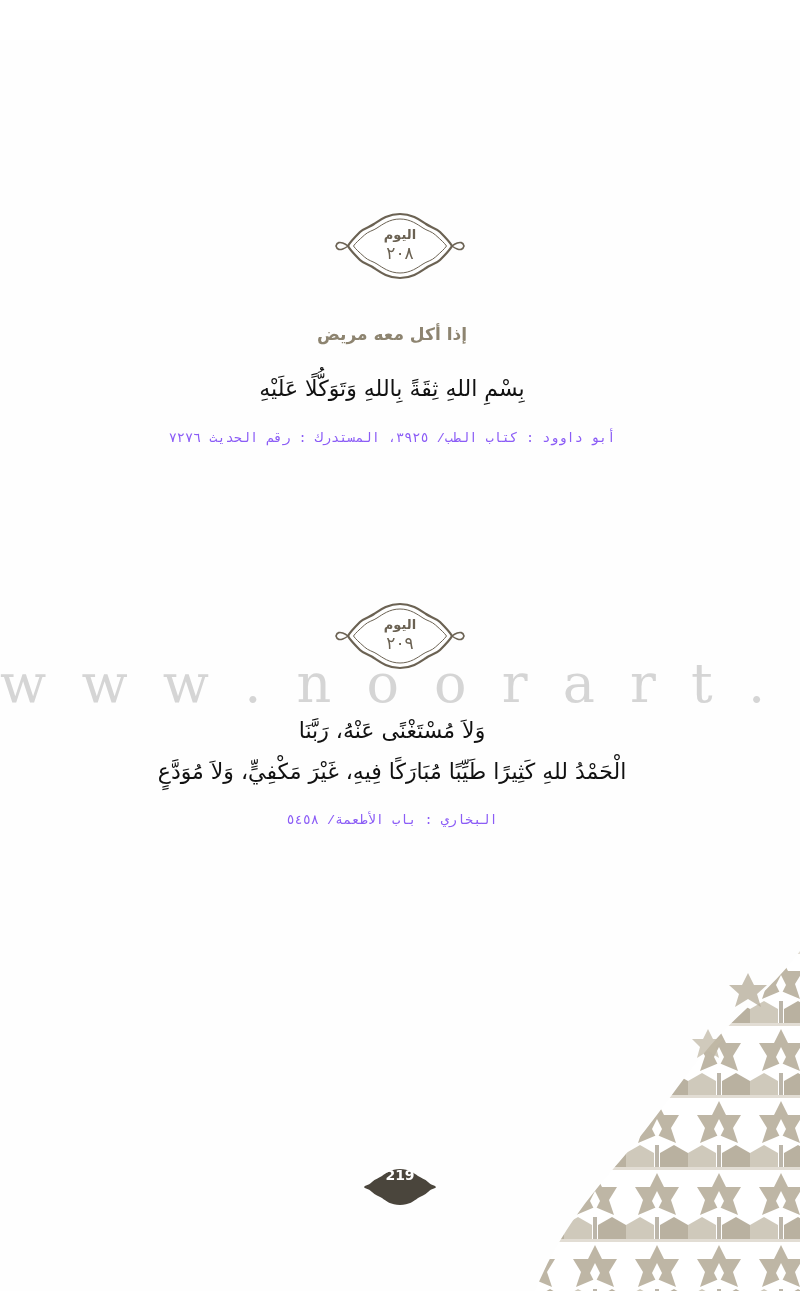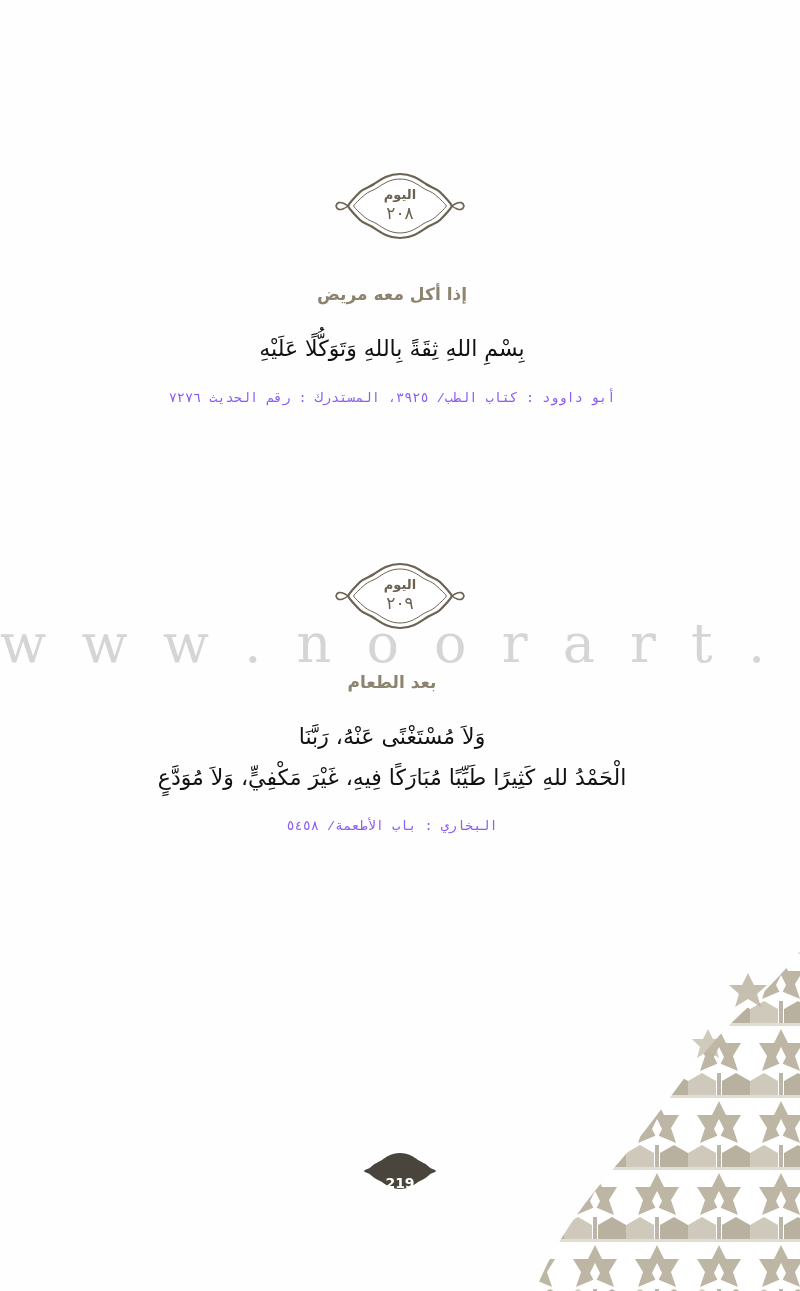--- a/index.html
+++ b/index.html
@@ -13,20 +13,21 @@
     position: relative;
     overflow: hidden;
     font-family: "DejaVu Sans", "Liberation Sans", sans-serif;
     color: #1a1a1a;
   }
 
   .page {
     position: absolute;
     inset: 0;
     background: #fefefe;
+    margin-top: 40px;
   }
 
   
   .corner-pattern {
     position: absolute;
     right: 0;
     bottom: 0;
     width: 360px;
     height: 340px;
     overflow: hidden;
@@ -117,25 +118,25 @@
     direction: ltr;
     pointer-events: none;
     user-select: none;
   }
 
   
   .page-number {
     position: absolute;
     left: 50%;
     transform: translateX(-50%);
-    bottom: 100px;
+    bottom: 84px;
     width: 76px;
     height: 40px;
     display: flex;
-    align-items: flex-end;
+    align-items: flex-start;
     justify-content: center;
   }
   .page-number .pn-svg { position: absolute; inset: 0; }
   .page-number .pn-text {
     position: relative;
     color: #ffffff;
     font-size: 14px;
     font-weight: bold;
     direction: ltr;
     font-family: "DejaVu Sans", "Liberation Sans", sans-serif;
@@ -220,21 +221,20 @@
                C34 23.5, 39.5 22.5, 43 20
                C48.5 16.5, 55.5 11, 66 11 Z" fill="none" stroke="#6b6253" stroke-width="1"></path>
     </svg>
     <div class="badge-text">
       <span class="badge-word">اليوم</span>
       <span class="badge-num">٢٠٩</span>
     </div>
   </div>
 
   <div class="section" style="top:672px;">
-    <h2 class="section-title">بعد الطعام</h2>
     <p class="dua-line">وَلاَ مُسْتَغْنًى عَنْهُ، رَبَّنَا</p>
     <p class="dua-line">الْحَمْدُ للهِ كَثِيرًا طَيِّبًا مُبَارَكًا فِيهِ، غَيْرَ مَكْفِيٍّ، وَلاَ مُوَدَّعٍ</p>
     <p class="source">البخاري : باب الأطعمة/ ٥٤٥٨</p>
   </div>
 
   <div class="watermark">w w w . n o o r a r t . c o m</div>
 
   <div class="corner-pattern">
     <svg width="360" height="340" viewBox="0 0 360 340">
       <defs>

